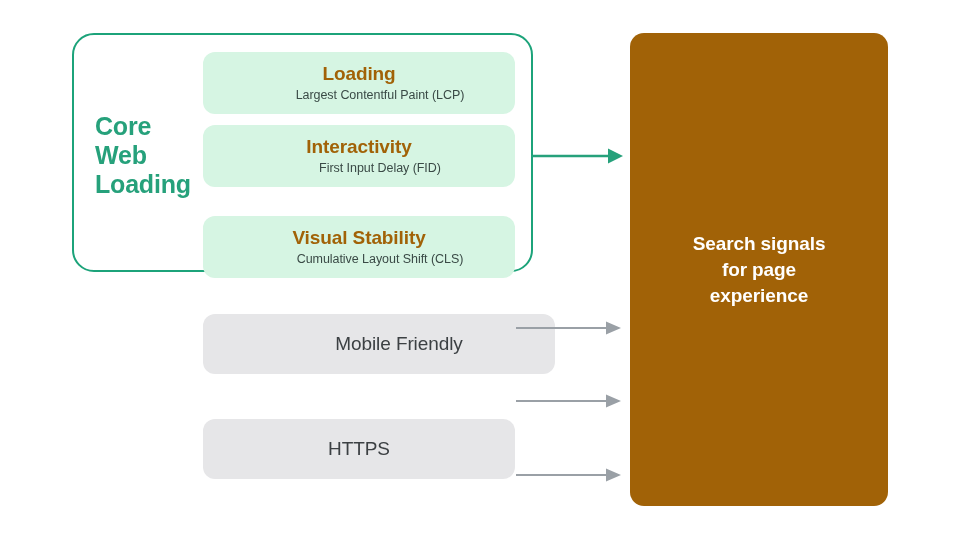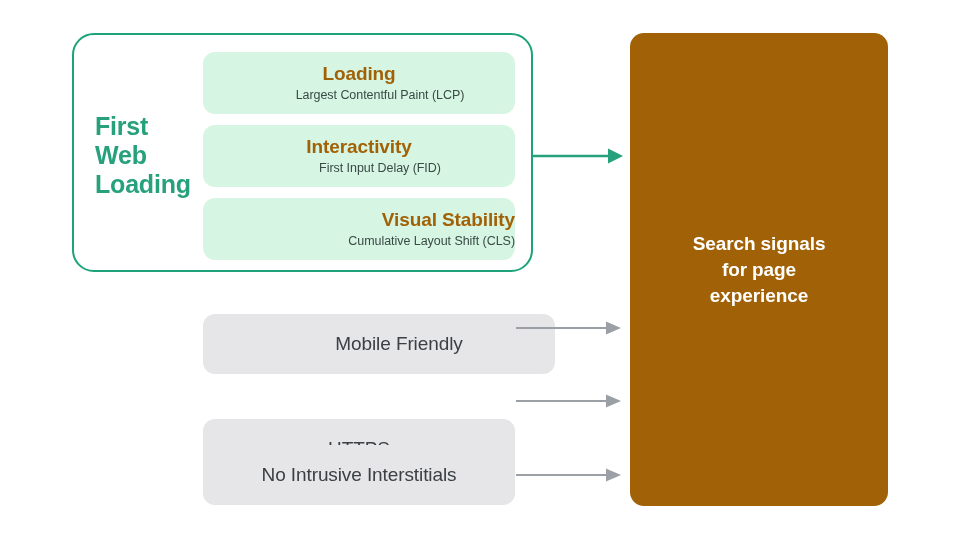--- a/index.html
+++ b/index.html
@@ -55,21 +55,21 @@
     background: #D6F5E3;
     border-radius: 12px;
     box-sizing: border-box;
     display: flex;
     flex-direction: column;
     align-items: center;
     justify-content: center;
   }
   .metric-card.m0 { top: 52px; }
   .metric-card.m1 { top: 125px; }
-  .metric-card.m2 { top: 198px; align-items: flex-end; }
+  .metric-card.m2 { top: 216px; }
   .metric-title {
     color: #a16207;
     font-size: 19px;
     font-weight: bold;
     line-height: 22px;
     letter-spacing: -0.1px;
   }
   .metric-sub {
     color: #3A4A46;
     font-size: 12.5px;
@@ -134,21 +134,21 @@
   }
 </style>
 </head>
 <body>
 
 <div id="stage">
 
   <div class="cwv-container"></div>
 
   <div class="cwv-label">
-    <span>First</span>
+    <span>Core</span>
     <span>Web</span>
     <span>Loading</span>
   </div>
 
   <div class="metric-card m0">
     <div class="metric-title">Loading</div>
     <div class="metric-sub">Largest Contentful Paint (LCP)</div>
   </div>
 
   <div class="metric-card m1">
@@ -162,23 +162,20 @@
   </div>
 
   <div class="signal-card s0">
     <div class="signal-label">Mobile Friendly</div>
   </div>
 
   <div class="signal-card s1">
     <div class="signal-label">HTTPS</div>
   </div>
 
-  <div class="signal-card s2">
-    <div class="signal-label">No Intrusive Interstitials</div>
-  </div>
 
   <div class="outcome-panel">
     <div class="outcome-text">Search signals
 for page
 experience</div>
   </div>
 
   <svg class="arrow-layer" width="960" height="540" viewBox="0 0 960 540" xmlns="http://www.w3.org/2000/svg">
 
     <g>

